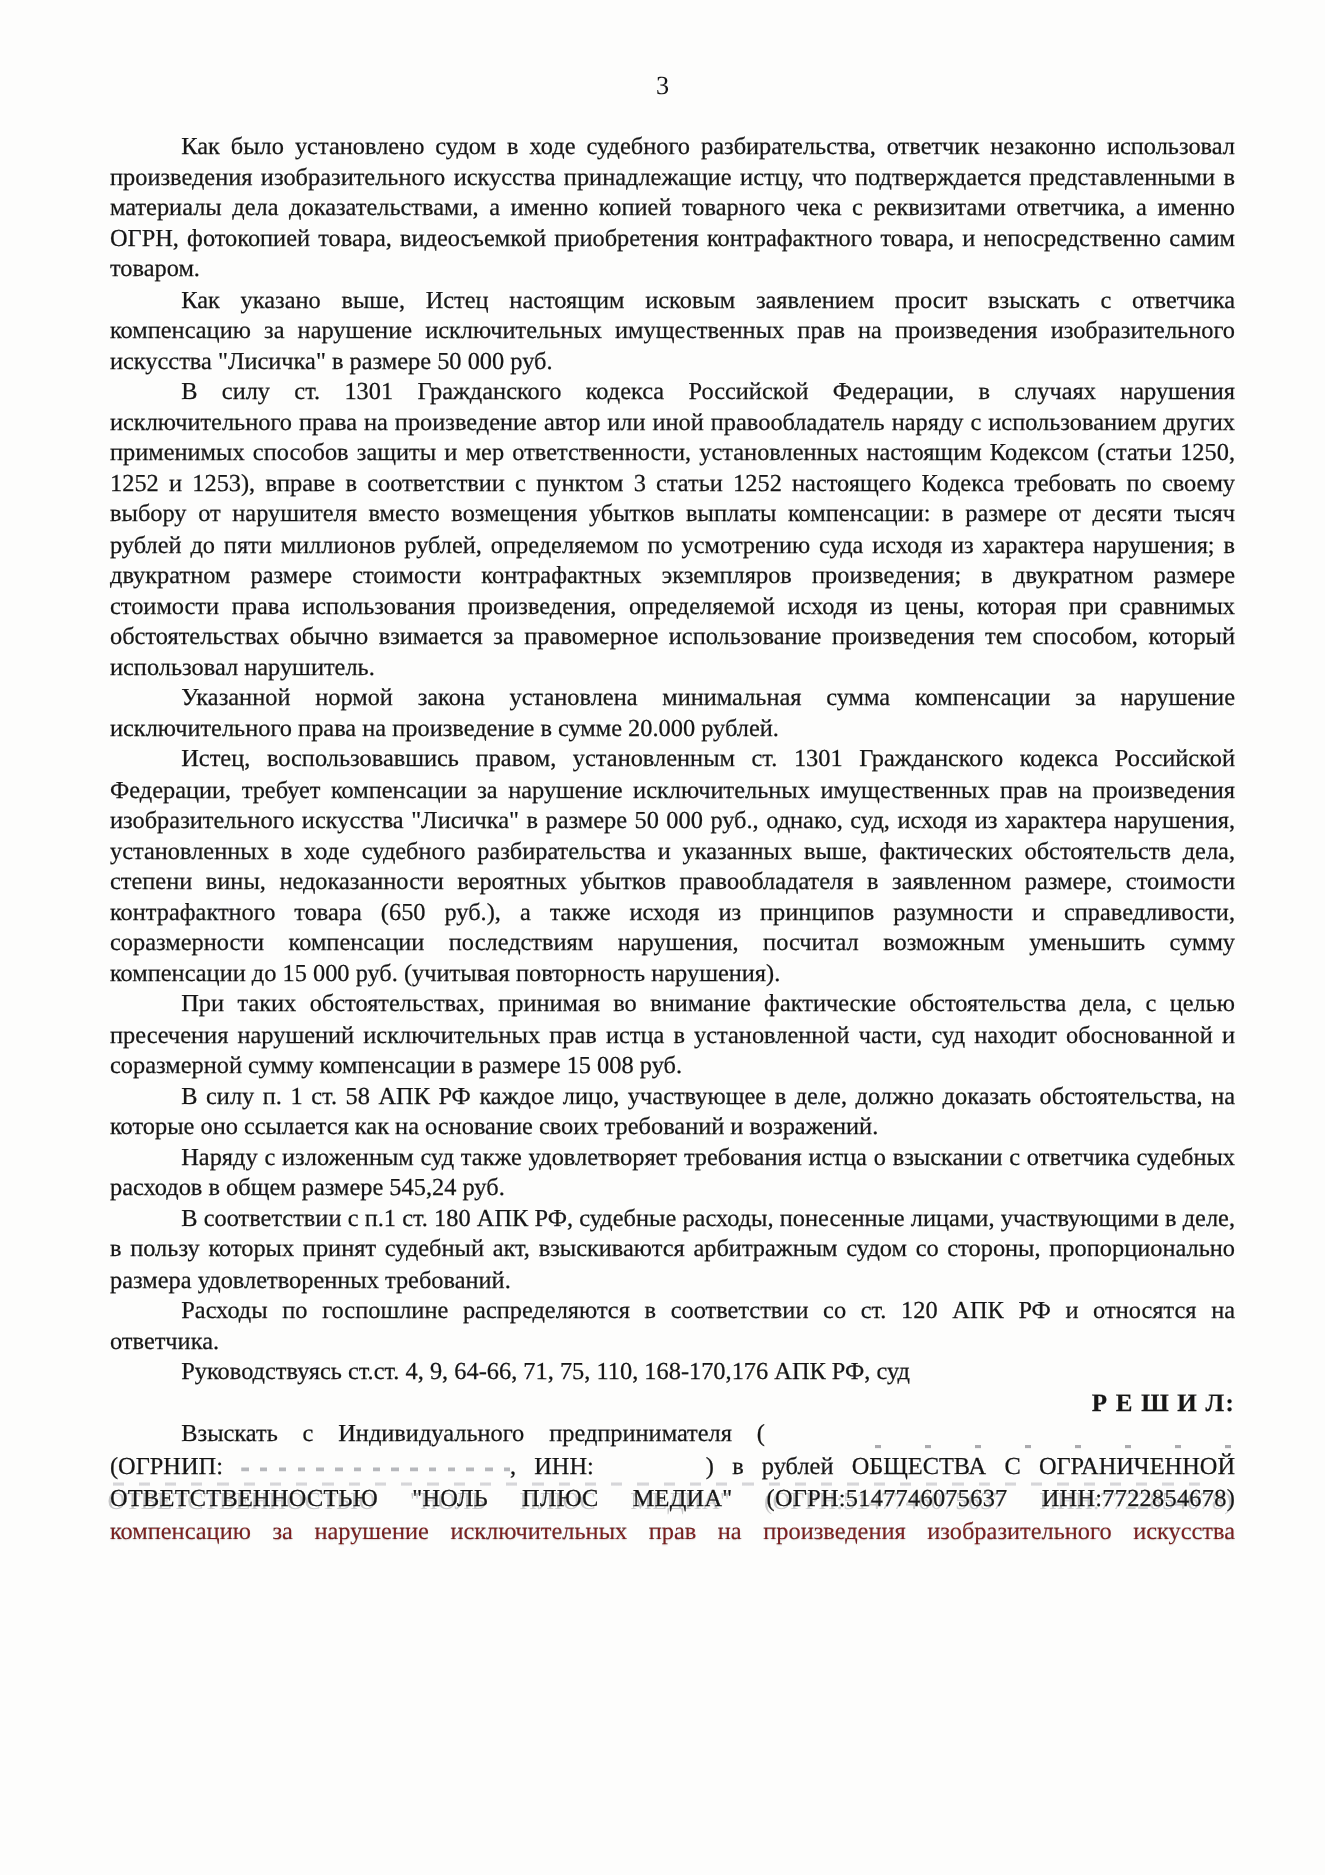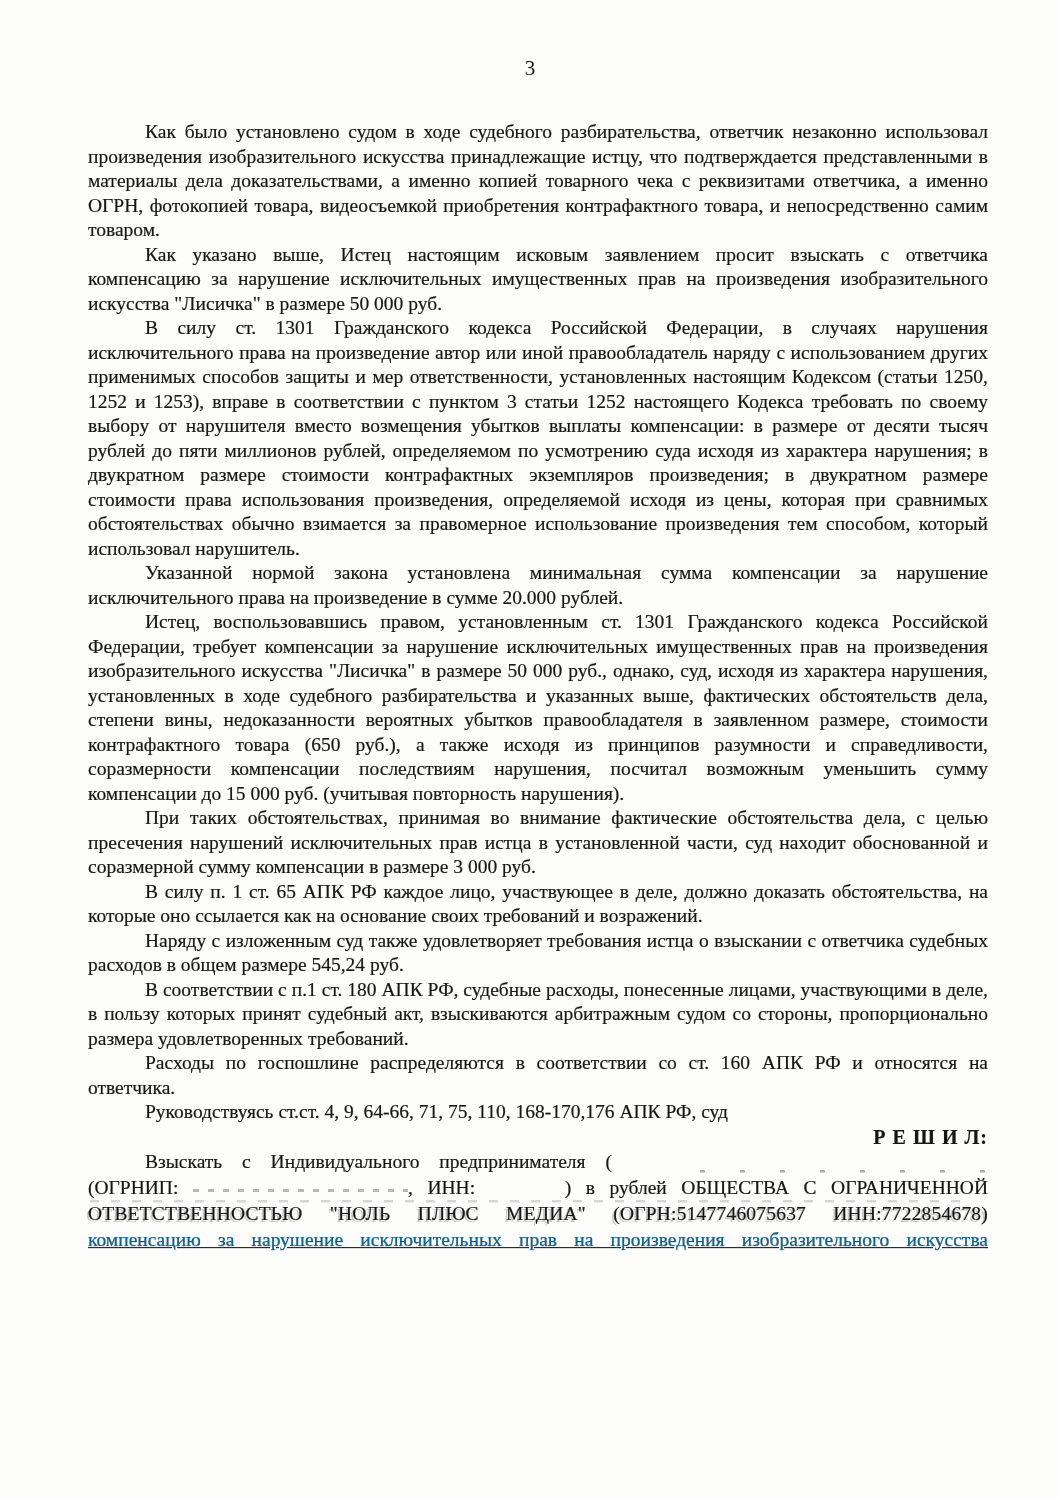--- a/index.html
+++ b/index.html
@@ -19,21 +19,20 @@
     position:absolute;top:56px;left:0;width:1060px;
     text-align:center;
     font-size:21px;
     color:#151515;
   }
   .body-text{
     position:absolute;top:106px;left:88px;width:900px;
     font-size:19.5px;
     line-height:24.5px;
     text-align:justify;
-    margin-top:14px;
     -webkit-text-stroke:0.2px #1a1a1a;
   }
   .body-text p{
     margin:0;
     text-indent:57px;
   }
   .res-heading{
     margin:33px 0 13px 0;
     text-align:right;
     font-weight:bold;
@@ -73,23 +72,22 @@
   }
   .redact-blank{
     display:inline-block;
     width:75px;height:4px;
   }
   .res-l3{
     text-shadow:-2px 2px 0 rgba(115,115,120,0.38);
     letter-spacing:0.2px;
   }
   .res-l4{
-    color:#0369a1;
+    color:#7f1d1d;
     text-shadow:0 1px 1px rgba(140,140,140,0.35);
-    text-decoration:underline;
     -webkit-text-stroke:0.1px #2b2b2b;
   }
   .smudge-row{
     position:absolute;
     left:2px;width:880px;height:7px;
     top:49px;
     background:repeating-linear-gradient(90deg, rgba(125,125,135,0.30) 0 9px, rgba(0,0,0,0) 9px 21px);
     background-size:100% 2.5px;
     background-repeat:no-repeat;
     background-position:center;
@@ -112,25 +110,25 @@
 <div class="doc">
 
   <div class="pageno">3</div>
 
   <div class="body-text">
     <p>Как было установлено судом в ходе судебного разбирательства, ответчик незаконно использовал произведения изобразительного искусства принадлежащие истцу, что подтверждается представленными в материалы дела доказательствами, а именно копией товарного чека с реквизитами ответчика, а именно ОГРН, фотокопией товара, видеосъемкой приобретения контрафактного товара, и непосредственно самим товаром.</p>
     <p>Как указано выше, Истец настоящим исковым заявлением просит взыскать с ответчика компенсацию за нарушение исключительных имущественных прав на произведения изобразительного искусства "Лисичка" в размере 50 000 руб.</p>
     <p>В силу ст. 1301 Гражданского кодекса Российской Федерации, в случаях нарушения исключительного права на произведение автор или иной правообладатель наряду с использованием других применимых способов защиты и мер ответственности, установленных настоящим Кодексом (статьи 1250, 1252 и 1253), вправе в соответствии с пунктом 3 статьи 1252 настоящего Кодекса требовать по своему выбору от нарушителя вместо возмещения убытков выплаты компенсации: в размере от десяти тысяч рублей до пяти миллионов рублей, определяемом по усмотрению суда исходя из характера нарушения; в двукратном размере стоимости контрафактных экземпляров произведения; в двукратном размере стоимости права использования произведения, определяемой исходя из цены, которая при сравнимых обстоятельствах обычно взимается за правомерное использование произведения тем способом, который использовал нарушитель.</p>
     <p>Указанной нормой закона установлена минимальная сумма компенсации за нарушение исключительного права на произведение в сумме 20.000 рублей.</p>
     <p>Истец, воспользовавшись правом, установленным ст. 1301 Гражданского кодекса Российской Федерации, требует компенсации за нарушение исключительных имущественных прав на произведения изобразительного искусства "Лисичка" в размере 50 000 руб., однако, суд, исходя из характера нарушения, установленных в ходе судебного разбирательства и указанных выше, фактических обстоятельств дела, степени вины, недоказанности вероятных убытков правообладателя в заявленном размере, стоимости контрафактного товара (650 руб.), а также исходя из принципов разумности и справедливости, соразмерности компенсации последствиям нарушения, посчитал возможным уменьшить сумму компенсации до 15 000 руб. (учитывая повторность нарушения).</p>
-    <p>При таких обстоятельствах, принимая во внимание фактические обстоятельства дела, с целью пресечения нарушений исключительных прав истца в установленной части, суд находит обоснованной и соразмерной сумму компенсации в размере 3 000 руб.</p>
-    <p>В силу п. 1 ст. 65 АПК РФ каждое лицо, участвующее в деле, должно доказать обстоятельства, на которые оно ссылается как на основание своих требований и возражений.</p>
+    <p>При таких обстоятельствах, принимая во внимание фактические обстоятельства дела, с целью пресечения нарушений исключительных прав истца в установленной части, суд находит обоснованной и соразмерной сумму компенсации в размере 15 008 руб.</p>
+    <p>В силу п. 1 ст. 58 АПК РФ каждое лицо, участвующее в деле, должно доказать обстоятельства, на которые оно ссылается как на основание своих требований и возражений.</p>
     <p>Наряду с изложенным суд также удовлетворяет требования истца о взыскании с ответчика судебных расходов в общем размере 545,24 руб.</p>
     <p>В соответствии с п.1 ст. 180 АПК РФ, судебные расходы, понесенные лицами, участвующими в деле, в пользу которых принят судебный акт, взыскиваются арбитражным судом со стороны, пропорционально размера удовлетворенных требований.</p>
-    <p>Расходы по госпошлине распределяются в соответствии со ст. 160 АПК РФ и относятся на ответчика.</p>
+    <p>Расходы по госпошлине распределяются в соответствии со ст. 120 АПК РФ и относятся на ответчика.</p>
     <p>Руководствуясь ст.ст. 4, 9, 64-66, 71, 75, 110, 168-170,176 АПК РФ, суд</p>
 
     <p class="res-heading">Р Е Ш И Л:</p>
 
     <div class="res">
       <div class="res-line res-l1"><span>Взыскать с Индивидуального предпринимателя (</span><span class="redact-name"></span></div>
 
       <div class="res-line res-l2 just"><span>(ОГРНИП:</span> <span class="redact-smudge"></span><span>, ИНН:</span> <span class="redact-blank"></span><span>) в рублей ОБЩЕСТВА С ОГРАНИЧЕННОЙ</span></div>
 
       <div class="res-line res-l3 just">ОТВЕТСТВЕННОСТЬЮ "НОЛЬ ПЛЮС МЕДИА" (ОГРН:5147746075637 ИНН:7722854678)</div>

